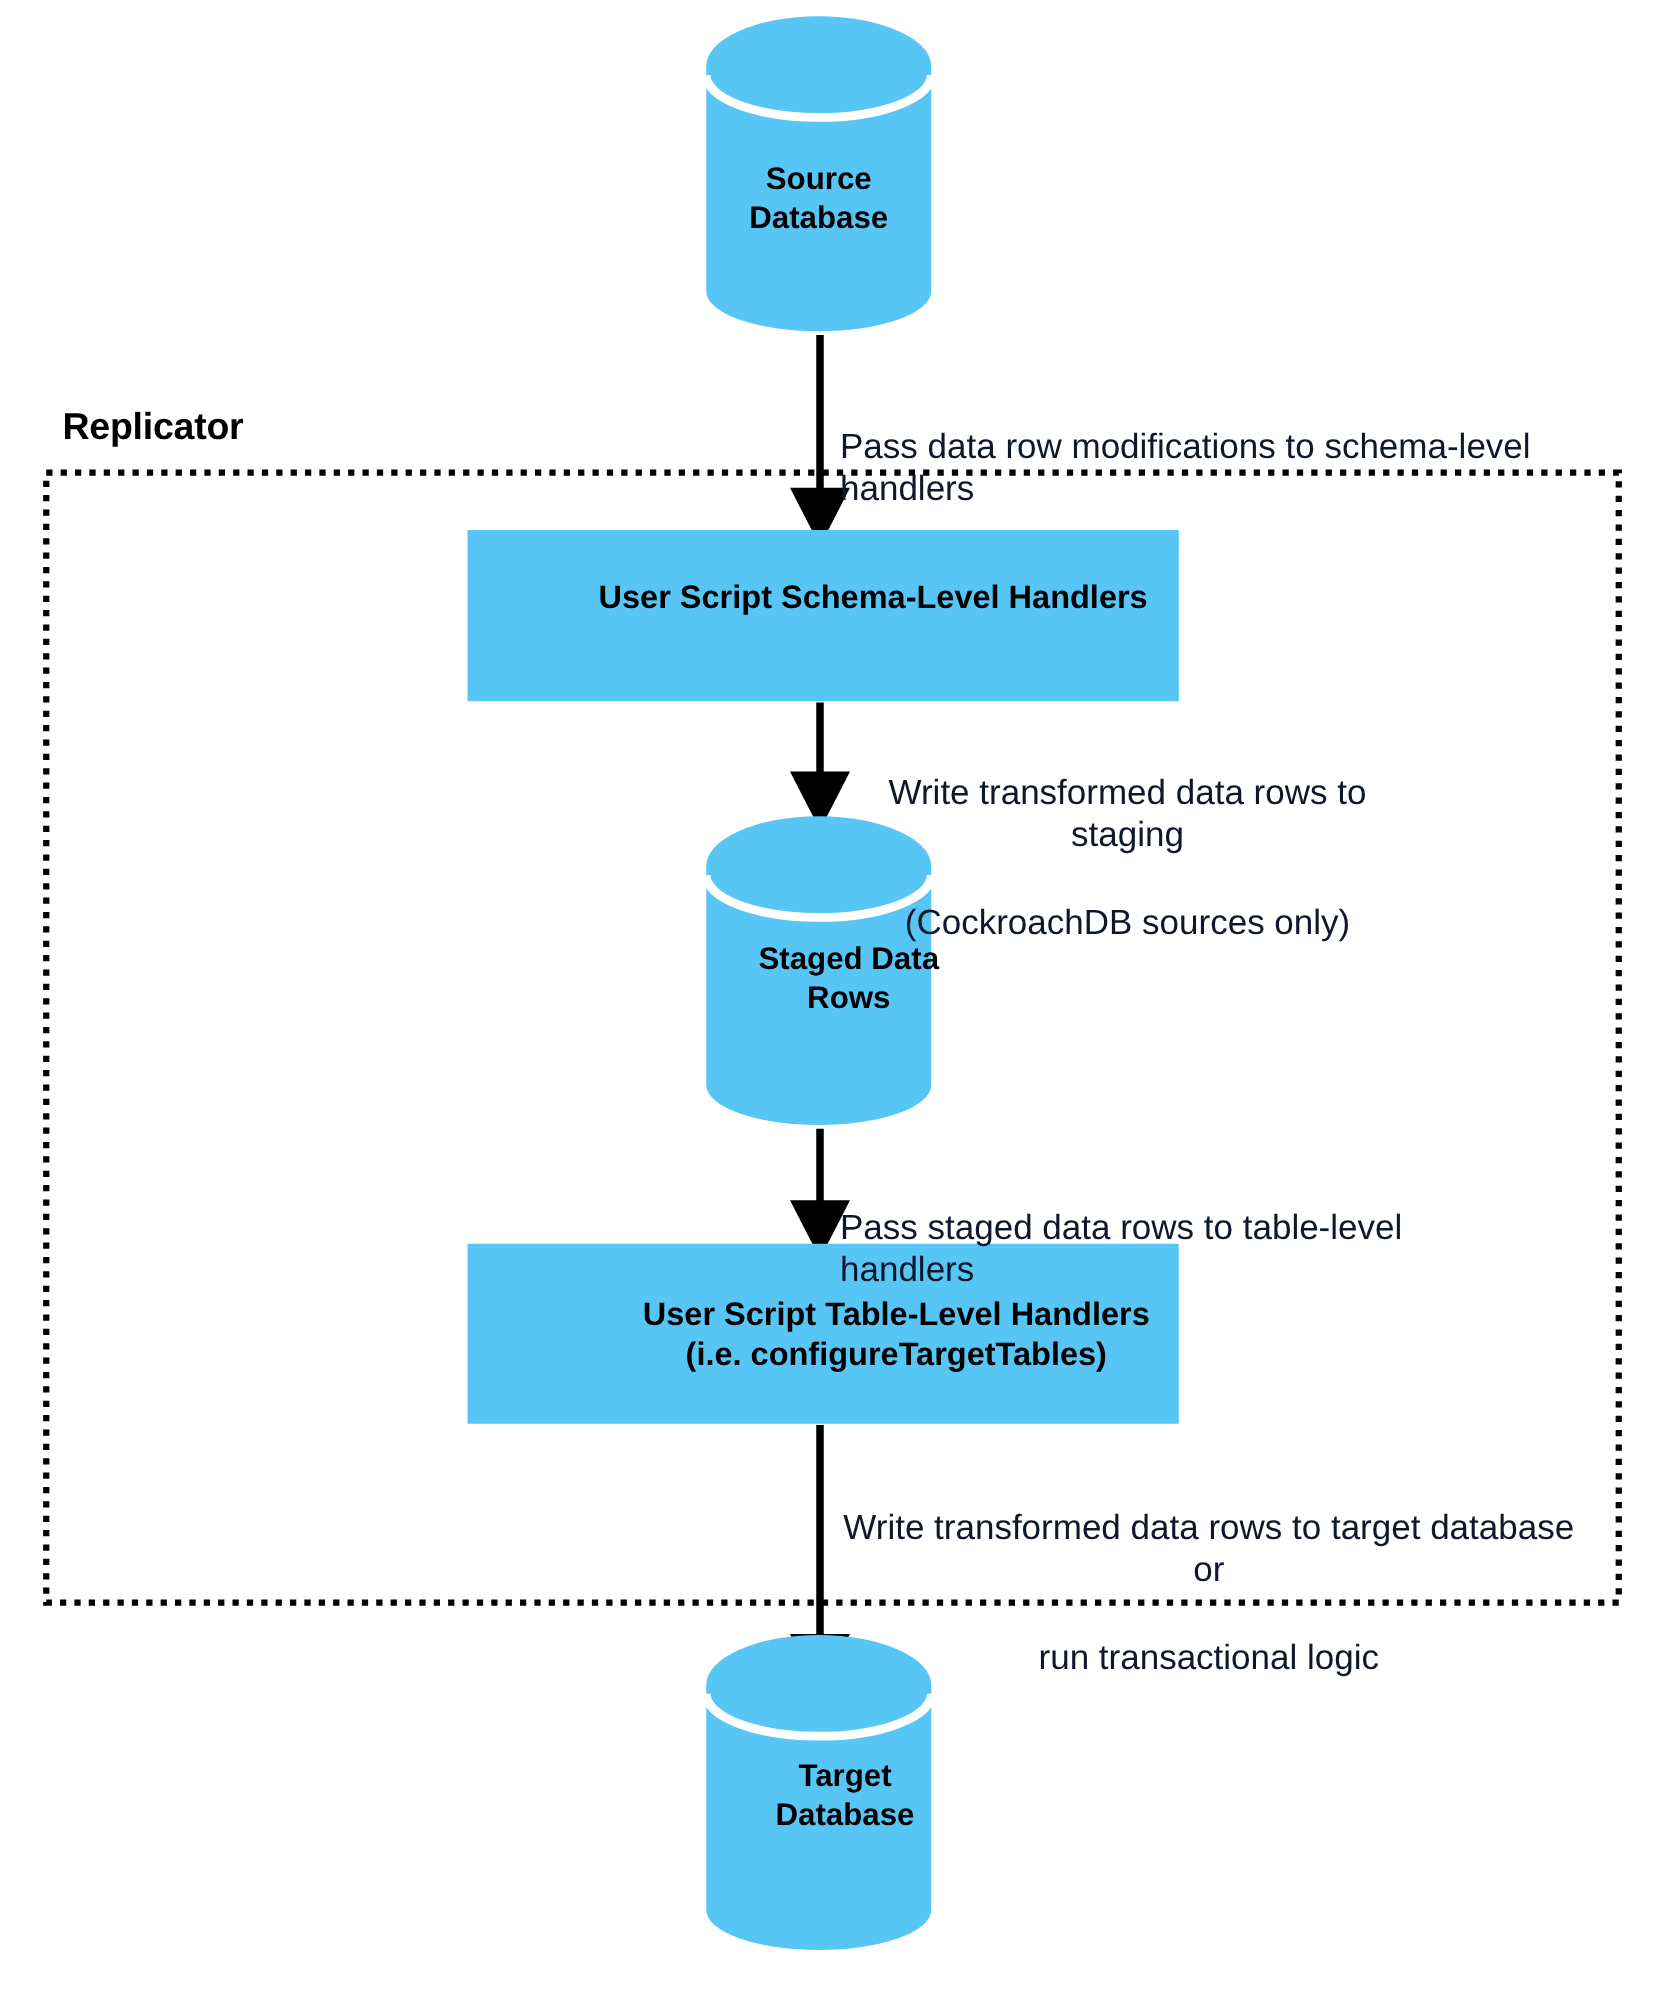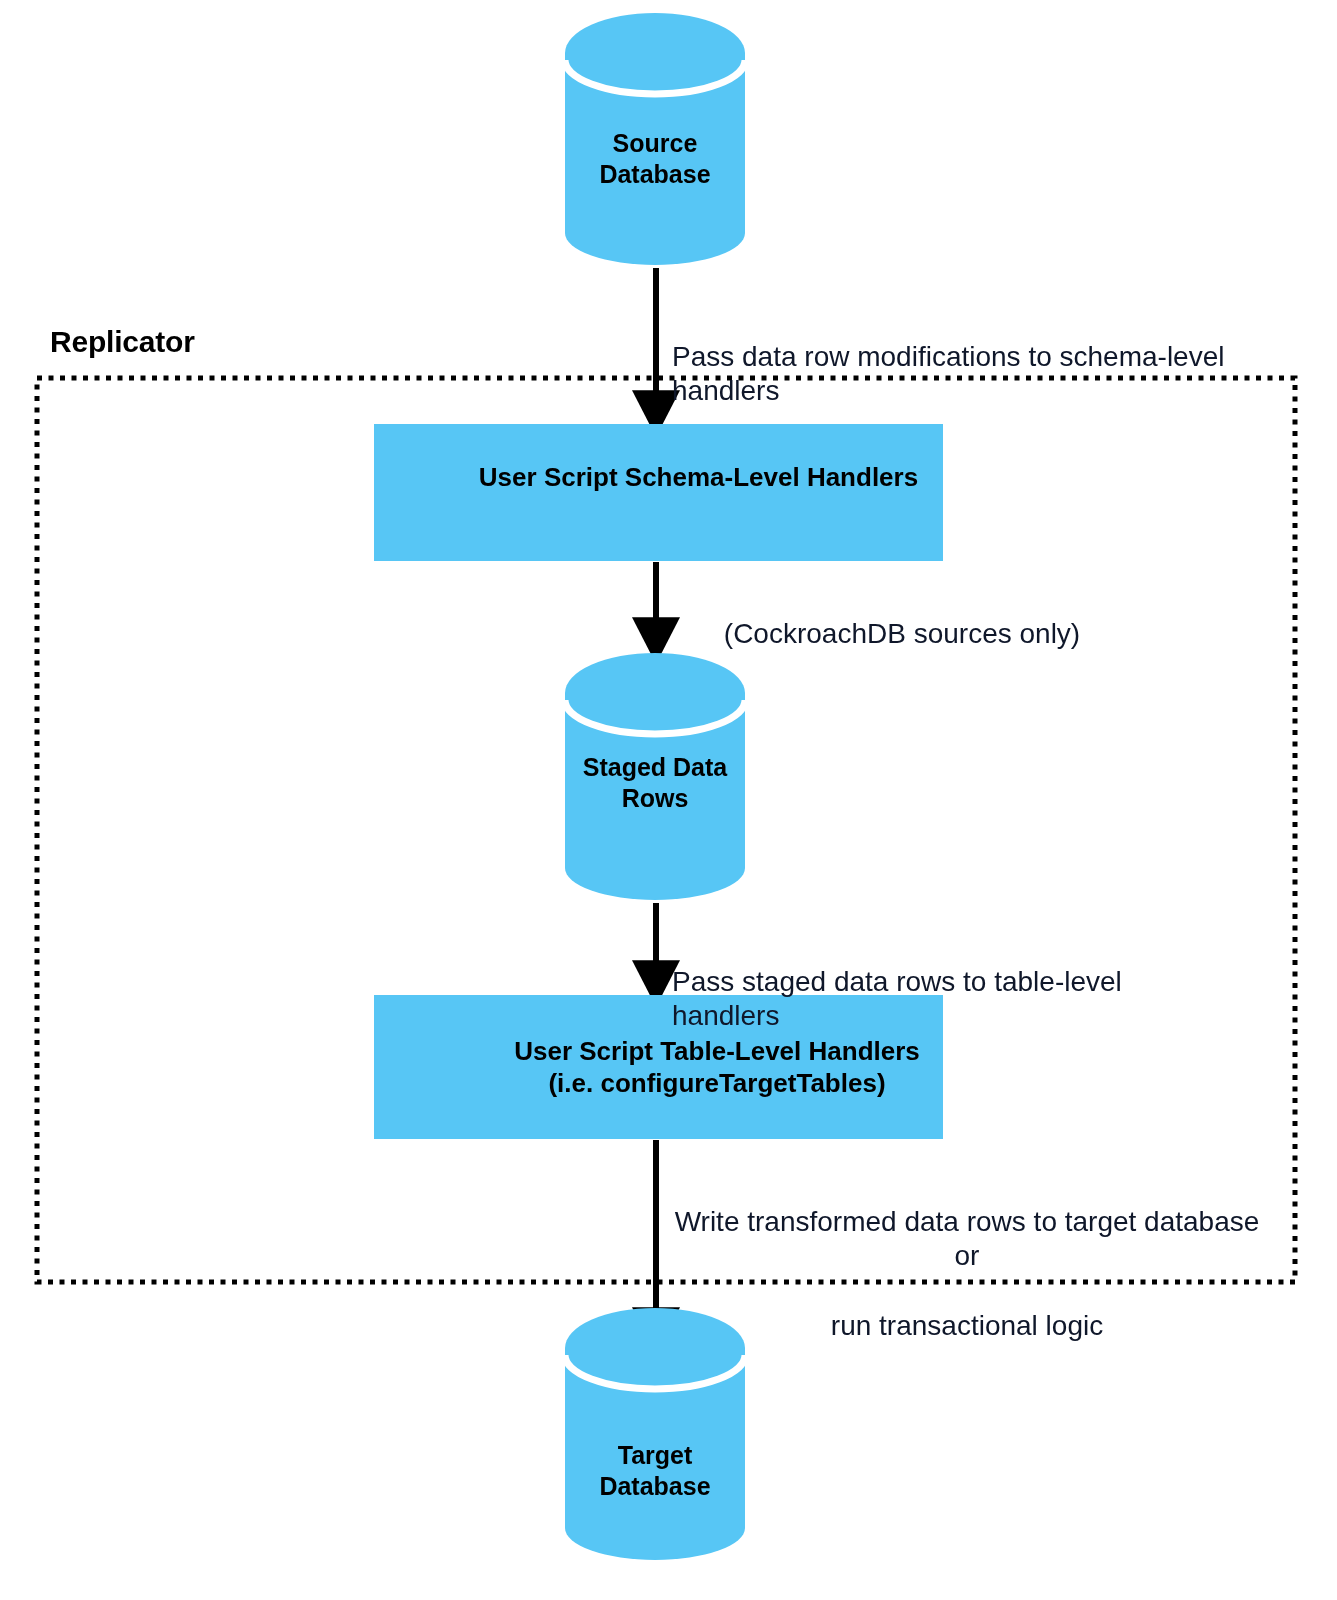--- a/index.html
+++ b/index.html
@@ -107,40 +107,41 @@
 
   <div class="node-label cyl-label" style="left:545px; top:108px; width:220px;margin-top:20px;">
     <div>Source</div>
     <div>Database</div>
   </div>
 
   <div class="node-label box-label" style="left:374px; top:462px; width:569px;">
     <div>User Script Schema-Level Handlers</div>
   </div>
 
-  <div class="node-label cyl-label" style="left:545px; top:752px; width:220px;">
+  <div class="node-label cyl-label" style="left:569px; top:752px; width:220px;">
     <div>Staged Data</div>
     <div>Rows</div>
   </div>
 
   <div class="node-label box-label" style="left:374px; top:1036px; width:606px;">
     <div>User Script Table-Level Handlers</div>
     <div>(i.e. configureTargetTables)</div>
   </div>
 
-  <div class="node-label cyl-label" style="left:545px; top:1406px; width:220px;margin-top:34px;">
+  <div class="node-label cyl-label" style="left:566px; top:1406px; width:220px;">
     <div>Target</div>
     <div>Database</div>
   </div>
 
   <div class="edge-label" style="left:672px; top:305px; width:630px; text-align:left;">
     <div>Pass data row modifications to schema-level handlers</div>
   </div>
 
   <div class="edge-label" style="left:672px; top:582px; width:460px;">
+    <div>Write transformed data rows to staging</div>
     <div>(CockroachDB sources only)</div>
   </div>
 
   <div class="edge-label" style="left:672px; top:930px; width:560px; text-align:left;">
     <div>Pass staged data rows to table-level handlers</div>
   </div>
 
   <div class="edge-label" style="left:672px; top:1170px; width:590px;">
     <div>Write transformed data rows to target database or</div>
     <div>run transactional logic</div>

